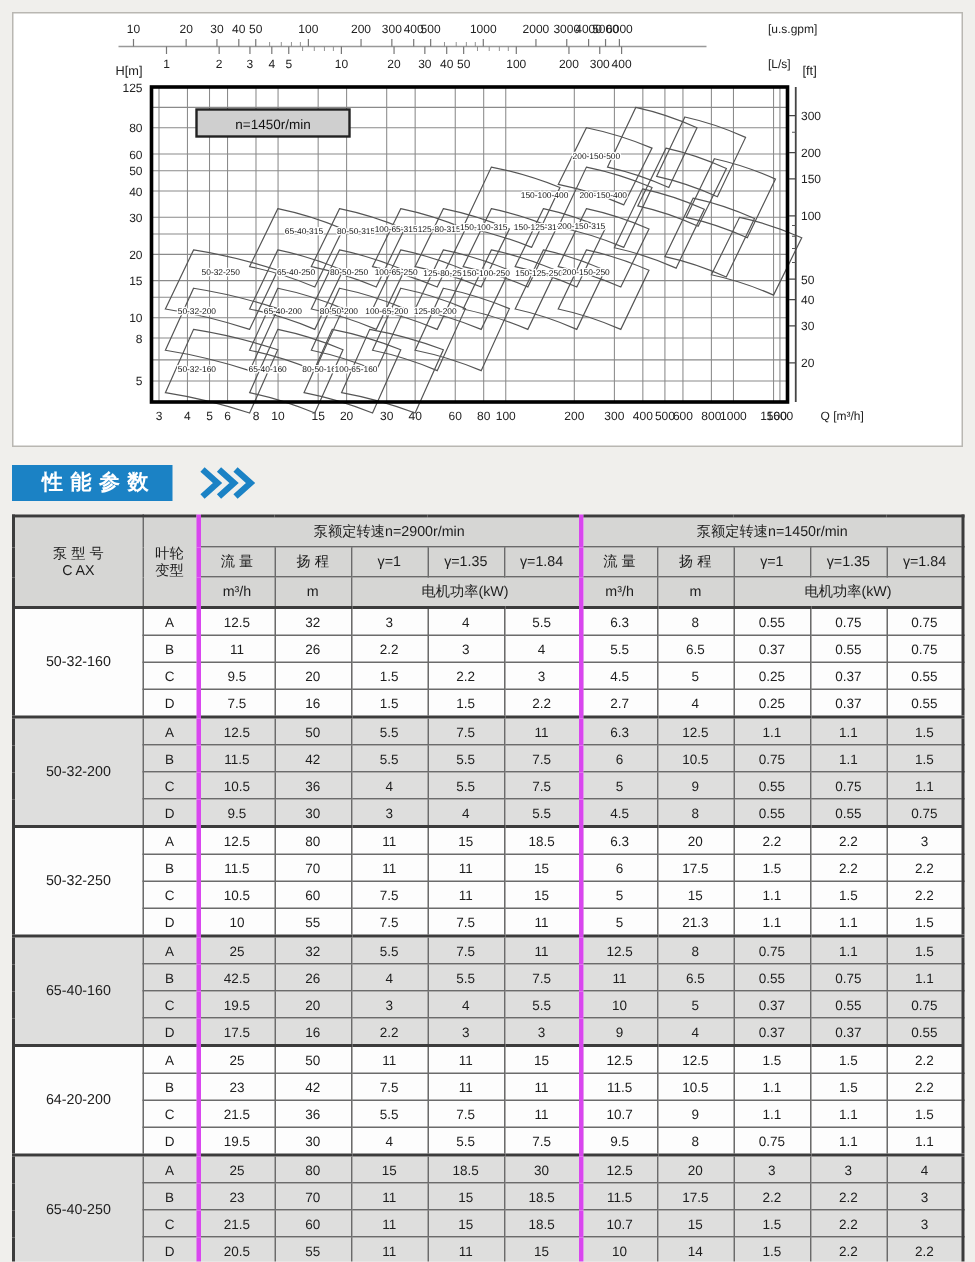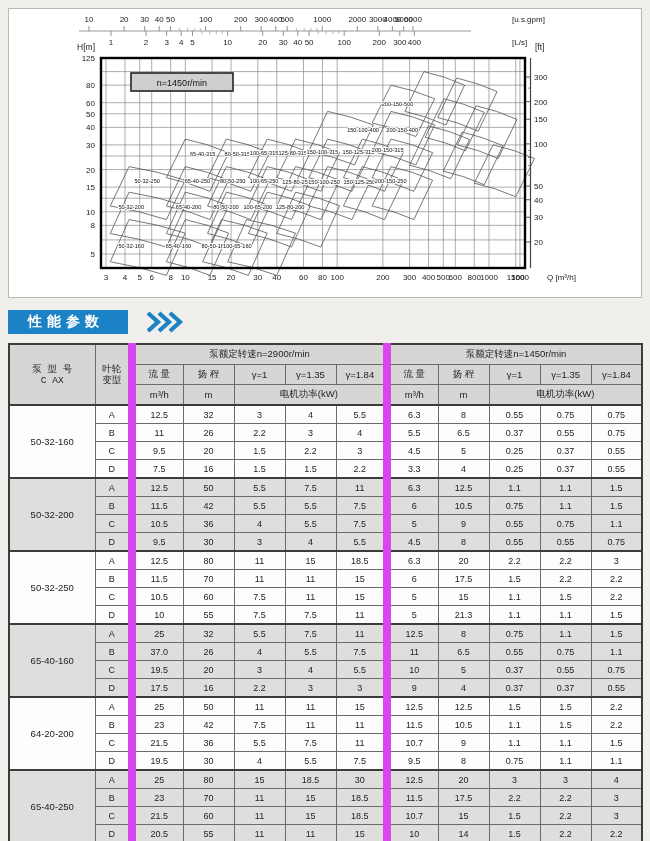--- a/index.html
+++ b/index.html
@@ -1,31 +1,31 @@
 <!DOCTYPE html>
 <html><head>
 <meta charset="utf-8">
 <style>
   html,body{margin:0;padding:0;}
   body{width:650px;height:841px;background:#f0efec;font-family:"Liberation Sans",sans-serif;overflow:hidden;}
   .chart-panel{margin:8px 8px 0 8px;width:632px;height:288px;background:#ffffff;border:1px solid #b9b7b2;}
   svg text{font-family:"Liberation Sans",sans-serif;}
   .section-row{display:flex;align-items:center;margin:12px 8px 9px 8px;height:24px;}
-  .section-title{background:#1b82c5;color:#fff;font-size:14px;font-weight:bold;letter-spacing:5px;padding:3px 24px 4px 20px;line-height:17px;}
+  .section-title{background:#1b82c5;color:#fff;font-size:14px;font-weight:bold;letter-spacing:5px;padding:3px 11px 4px 20px;line-height:17px;}
   .chevrons{margin-left:16px;display:block;}
   table{border-collapse:collapse;margin:0 8px;width:634px;table-layout:fixed;border:2px solid #3c3c3c;}
   th,td{border:1px solid #6b6b6b;font-size:9px;text-align:center;padding:0;color:#1d1d1d;overflow:hidden;white-space:nowrap;}
   th{background:#d6d6d4;font-weight:normal;height:19px;font-size:9.5px;}
   td{background:#fdfdfd;height:17px;}
   tr.shaded td{background:#dededd;}
   tbody{border-top:2px solid #3c3c3c;}
-  .sep{border-left:8px solid #d946ef;}
+  .sep{border-left:3px solid #d946ef;}
   tr.group-top td{border-top:2px solid #3c3c3c;}
   .model-cell{font-size:9.5px;}
-  .two-line div{line-height:11px;font-family:Liberation Mono, monospace;}
+  .two-line div{line-height:11px;}
 </style>
 </head>
 <body>
 
 <div class="chart-panel">
   <svg width="632" height="288" viewBox="0 0 632 288">
       <line x1="70" y1="22" x2="462" y2="22" stroke="#999" stroke-width="1"></line>
       <line x1="80" y1="17" x2="80" y2="22" stroke="#777" stroke-width="0.8"></line>
       <text x="80" y="13" text-anchor="middle" font-size="8" fill="#222">10</text>
       <line x1="115.1000974944202" y1="17" x2="115.1000974944202" y2="22" stroke="#777" stroke-width="0.8"></line>
@@ -364,21 +364,21 @@
         <td>0.37</td>
         <td>0.55</td>
       </tr>
       <tr>
         <td>D</td>
         <td class="sep">7.5</td>
         <td>16</td>
         <td>1.5</td>
         <td>1.5</td>
         <td>2.2</td>
-        <td class="sep">3.3</td>
+        <td class="sep">2.7</td>
         <td>4</td>
         <td>0.25</td>
         <td>0.37</td>
         <td>0.55</td>
       </tr>
       <tr class="shaded group-top">
         <td rowspan="4" class="model-cell">50-32-200</td>
         <td>A</td>
         <td class="sep">12.5</td>
         <td>50</td>
@@ -492,21 +492,21 @@
         <td>7.5</td>
         <td>11</td>
         <td class="sep">12.5</td>
         <td>8</td>
         <td>0.75</td>
         <td>1.1</td>
         <td>1.5</td>
       </tr>
       <tr class="shaded">
         <td>B</td>
-        <td class="sep">37.0</td>
+        <td class="sep">42.5</td>
         <td>26</td>
         <td>4</td>
         <td>5.5</td>
         <td>7.5</td>
         <td class="sep">11</td>
         <td>6.5</td>
         <td>0.55</td>
         <td>0.75</td>
         <td>1.1</td>
       </tr>

